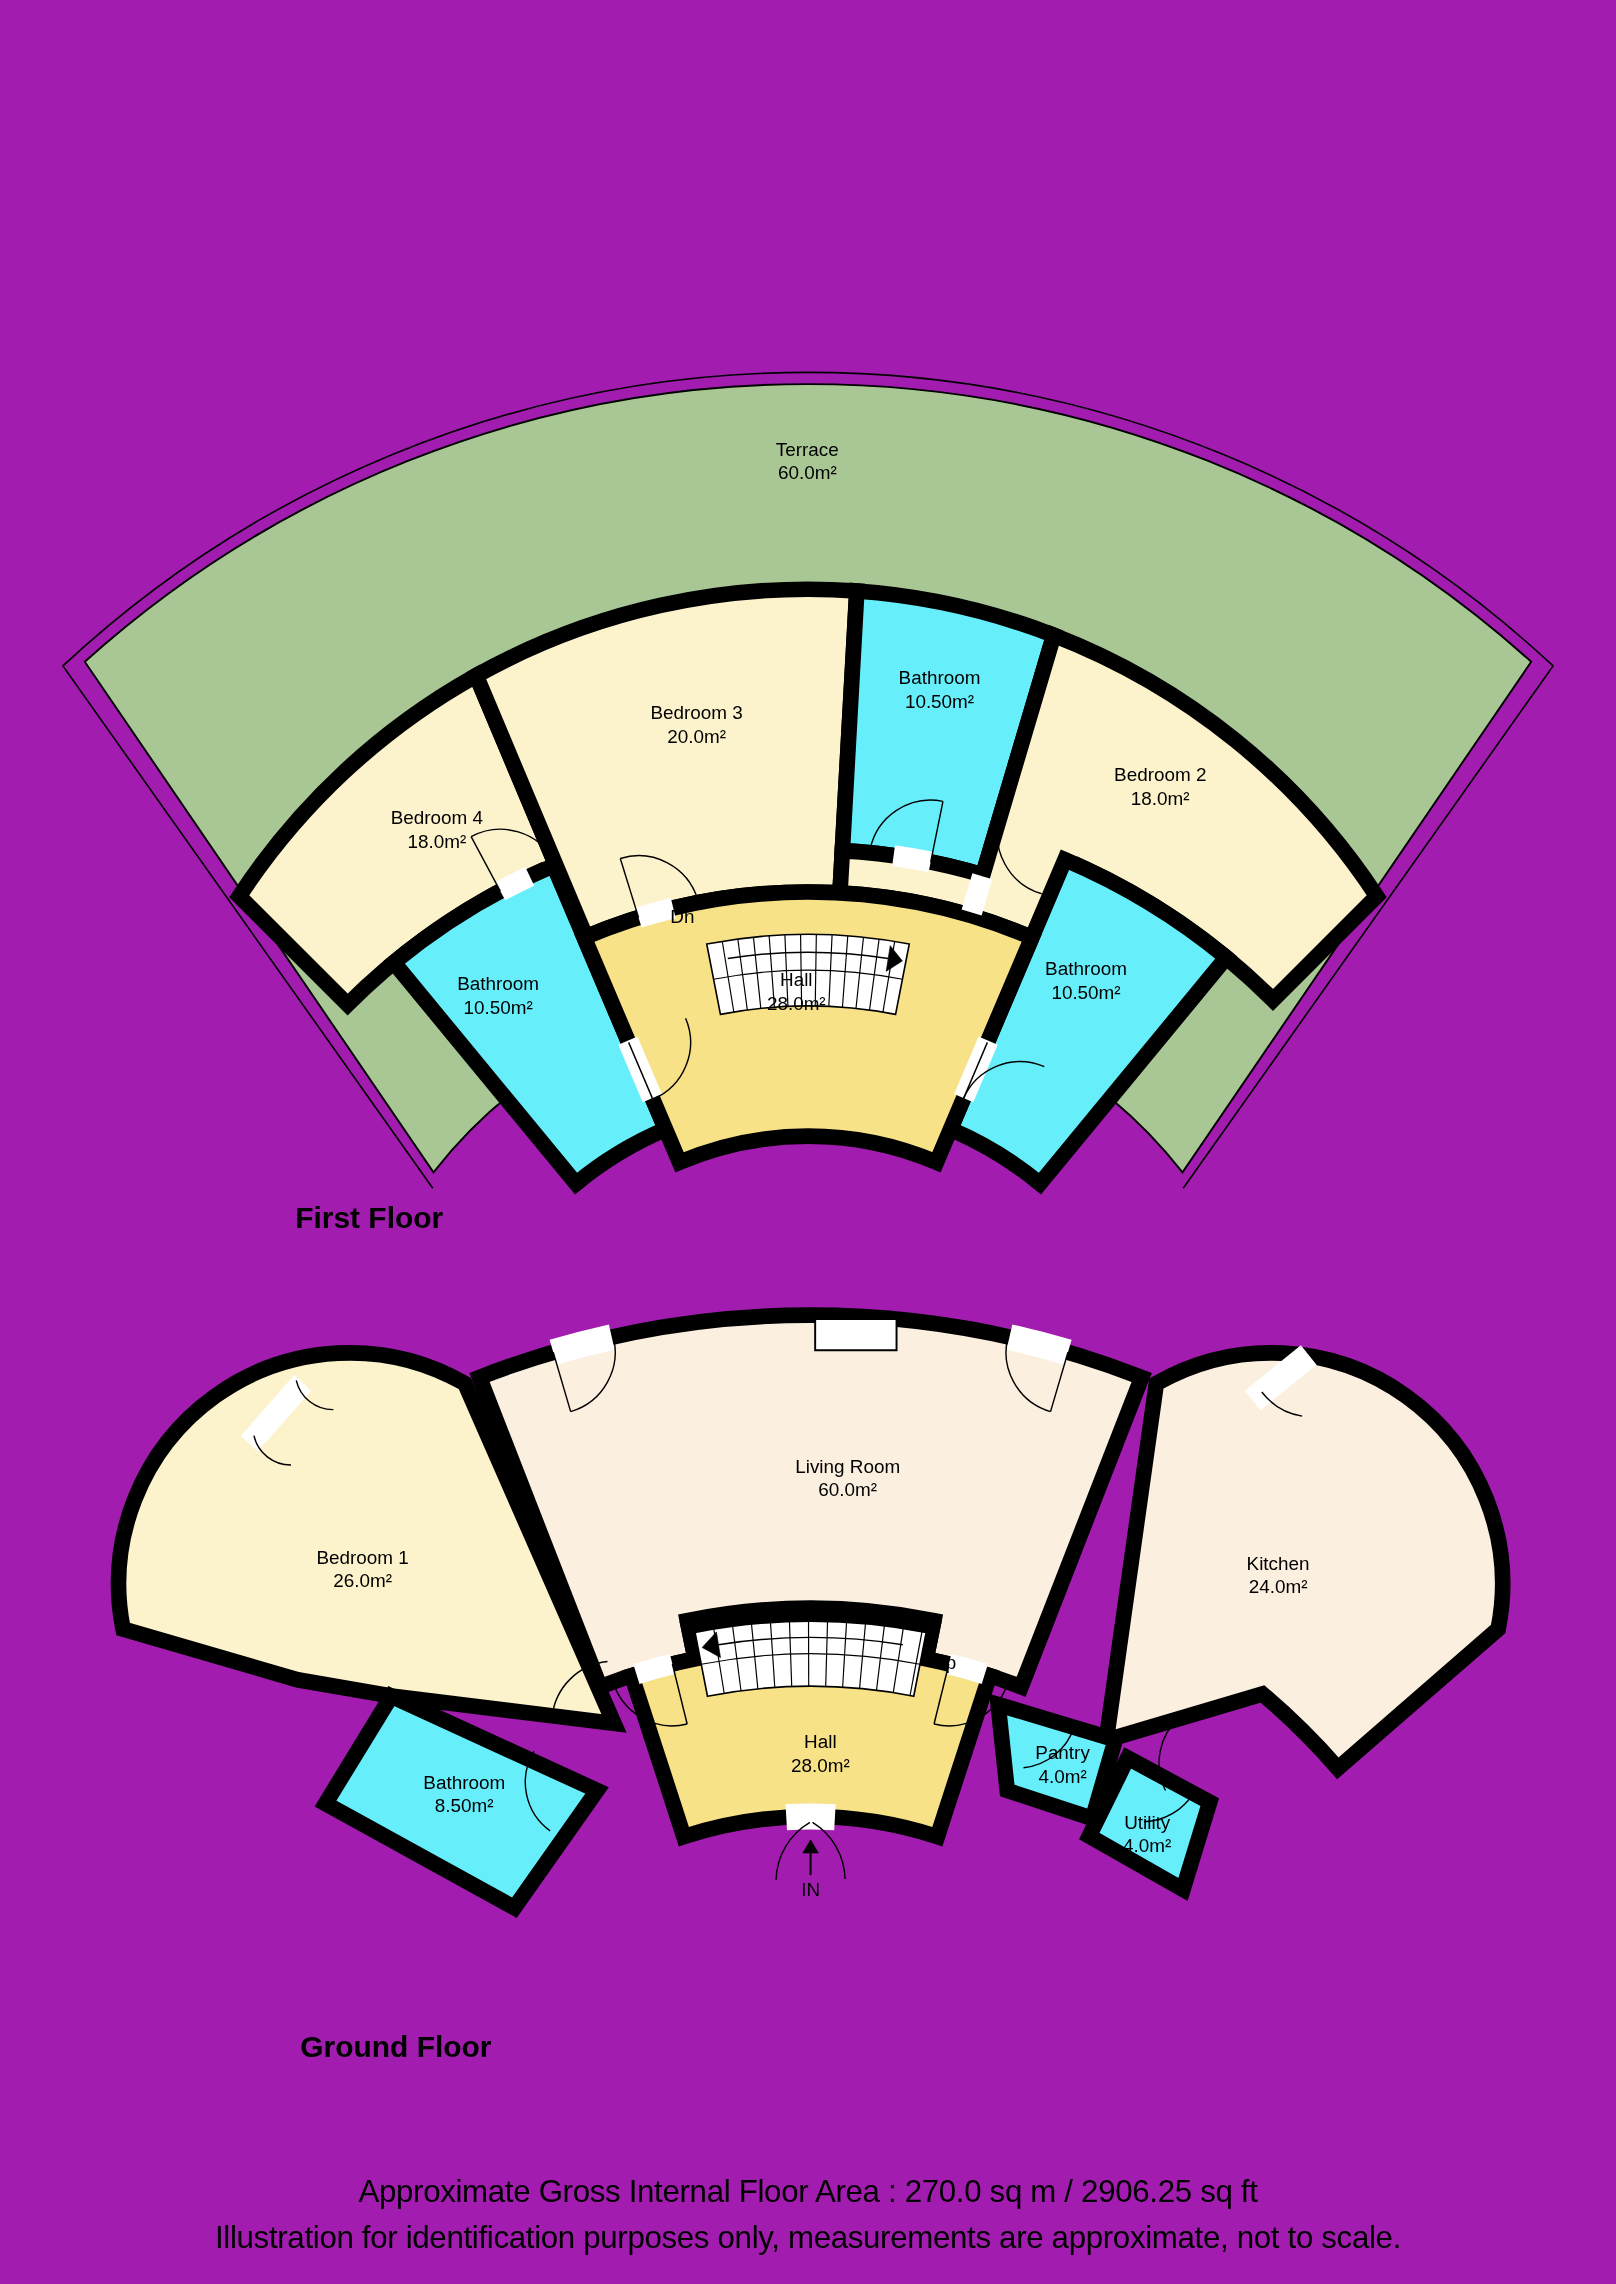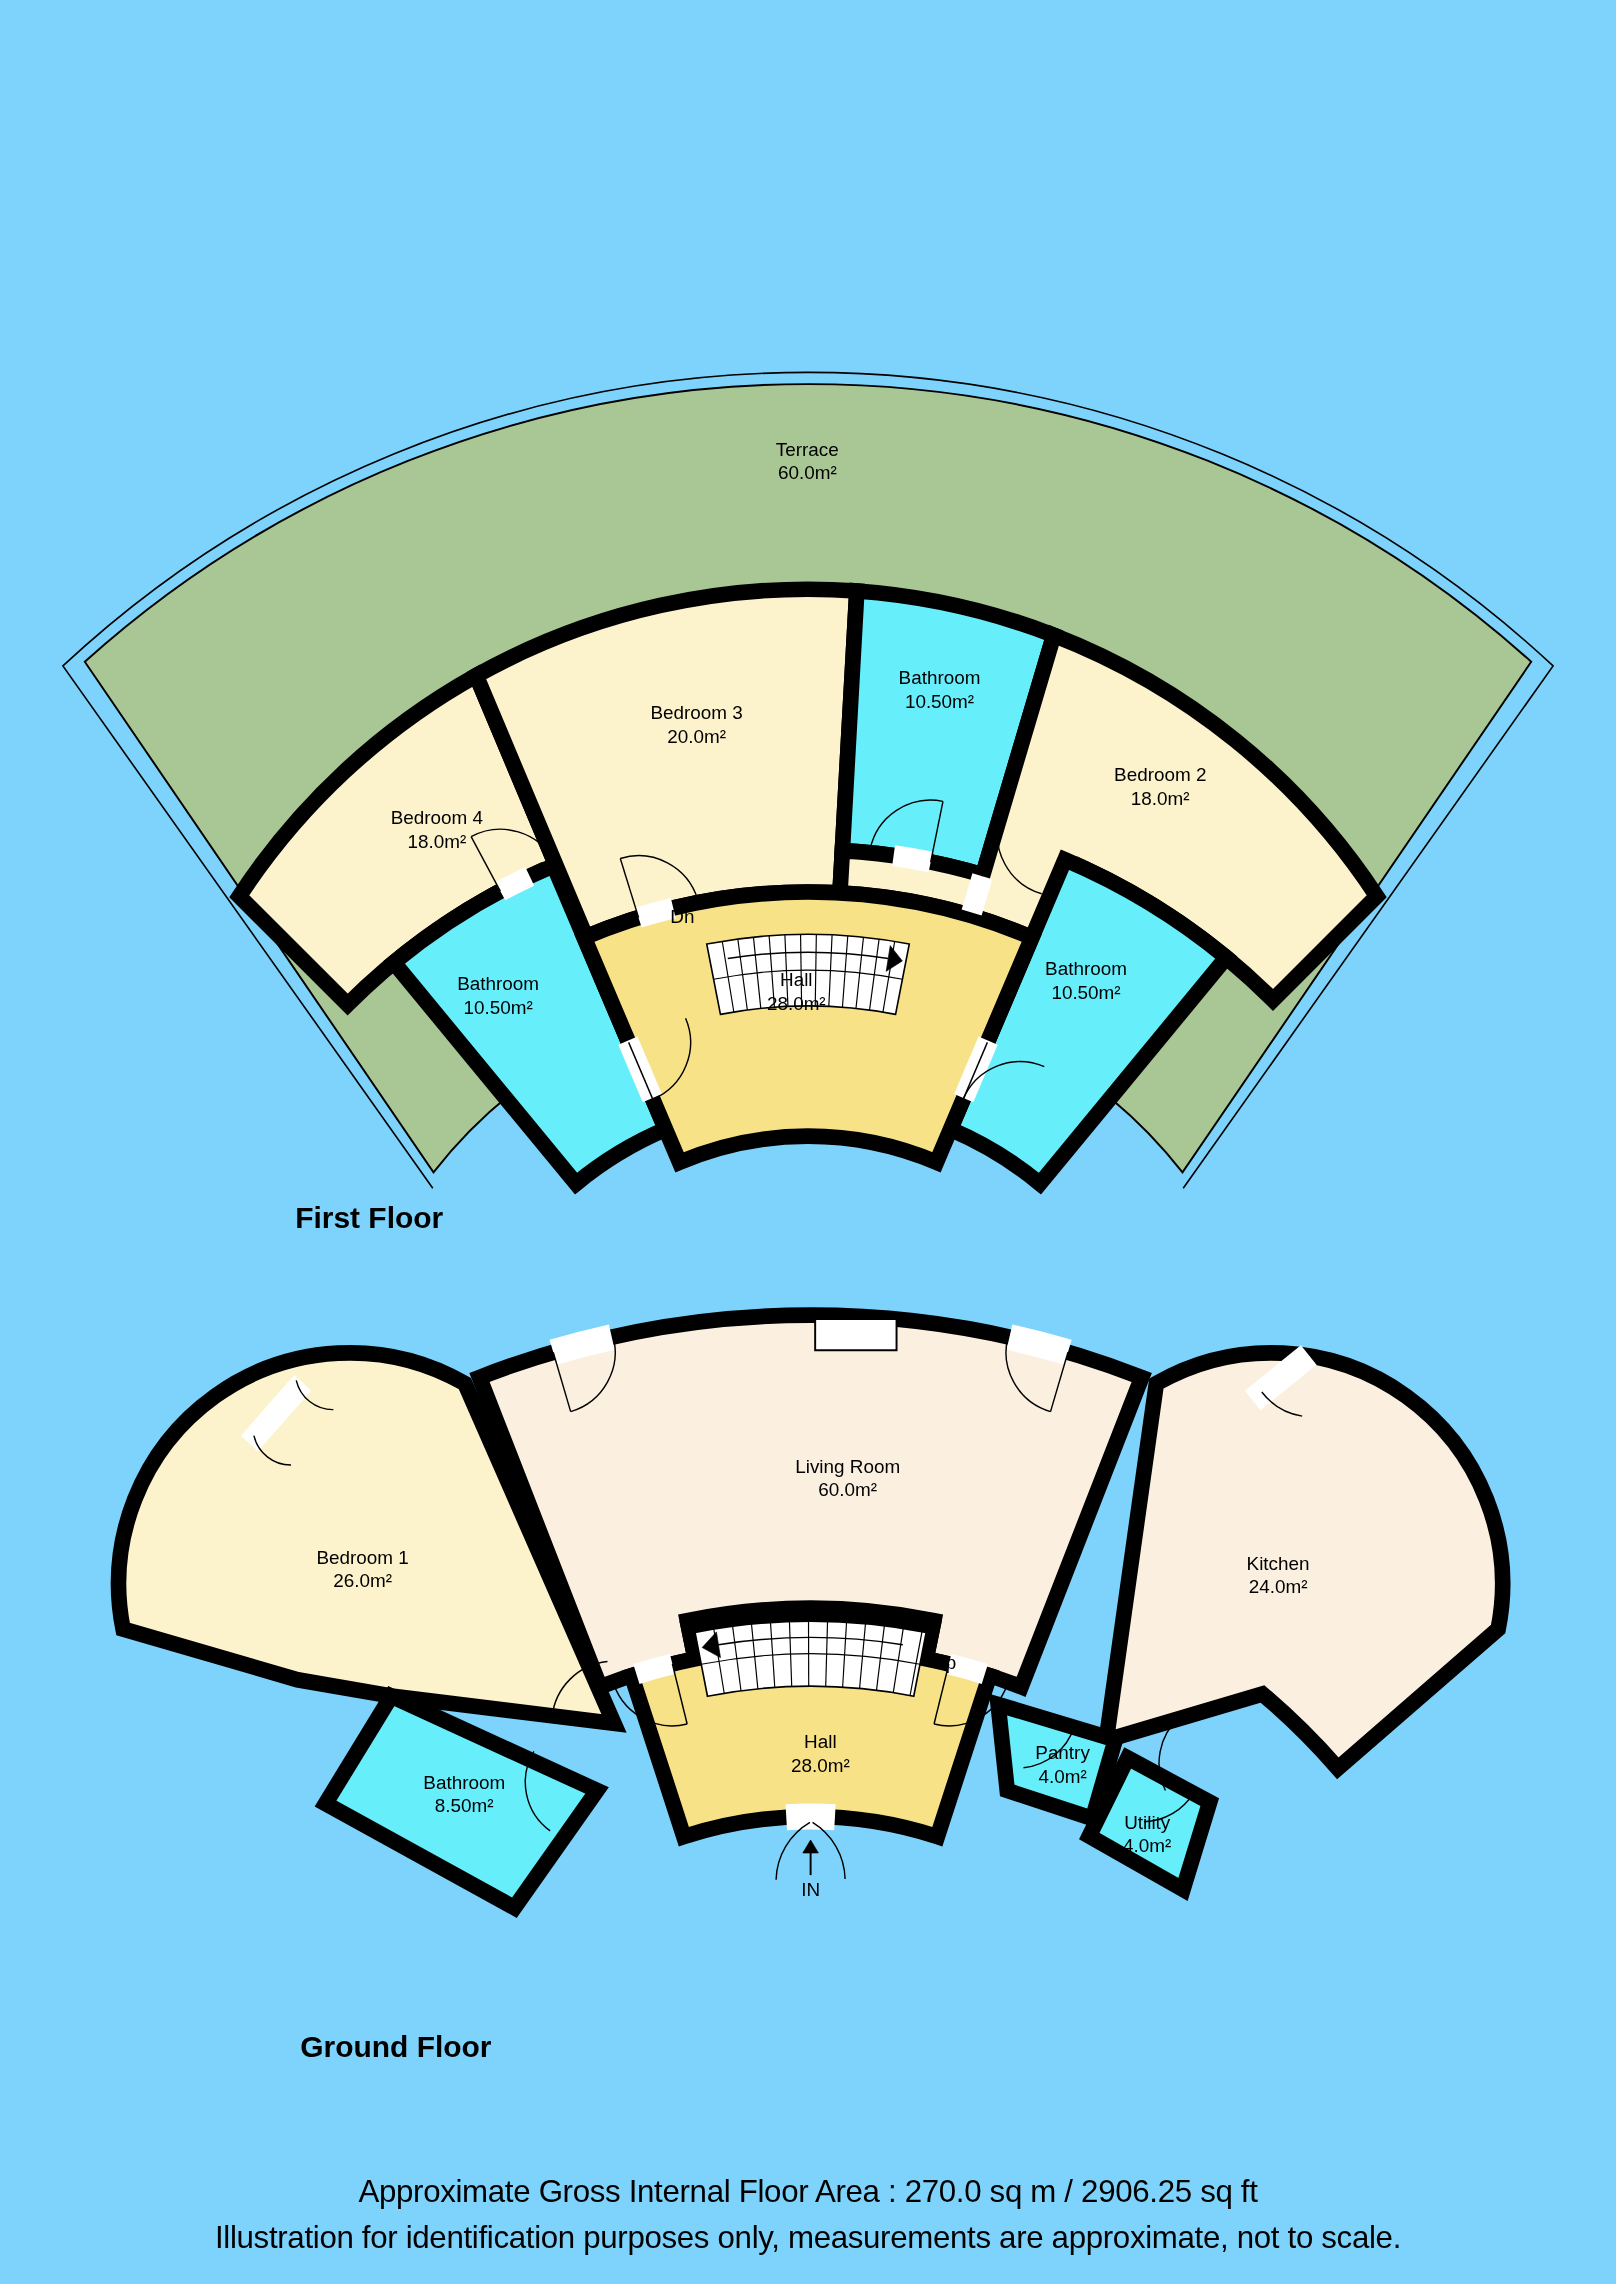--- a/index.html
+++ b/index.html
@@ -1,16 +1,16 @@
 <!DOCTYPE html>
 <html style="font-size:10.4px"><head>
 <meta charset="utf-8">
 <style>
   html,body{margin:0;padding:0;background:#ffffff;}
-  .page{position:relative;width:1616px;height:2284px;background:#7dd3fc;overflow:hidden;}
+  .page{position:relative;width:1616px;height:2284px;background:#a21caf;overflow:hidden;}
   svg{position:absolute;left:0;top:0;}
   text{font-family:"Liberation Sans",sans-serif;font-size:29px;fill:#000;text-anchor:middle;}
   text.title{font-size:46px;font-weight:bold;}
   text.footer{font-size:48px;letter-spacing:-0.5px;}
   text.small{font-size:29px;}
 </style>
 </head>
 <body>
 
 <div class="page">

